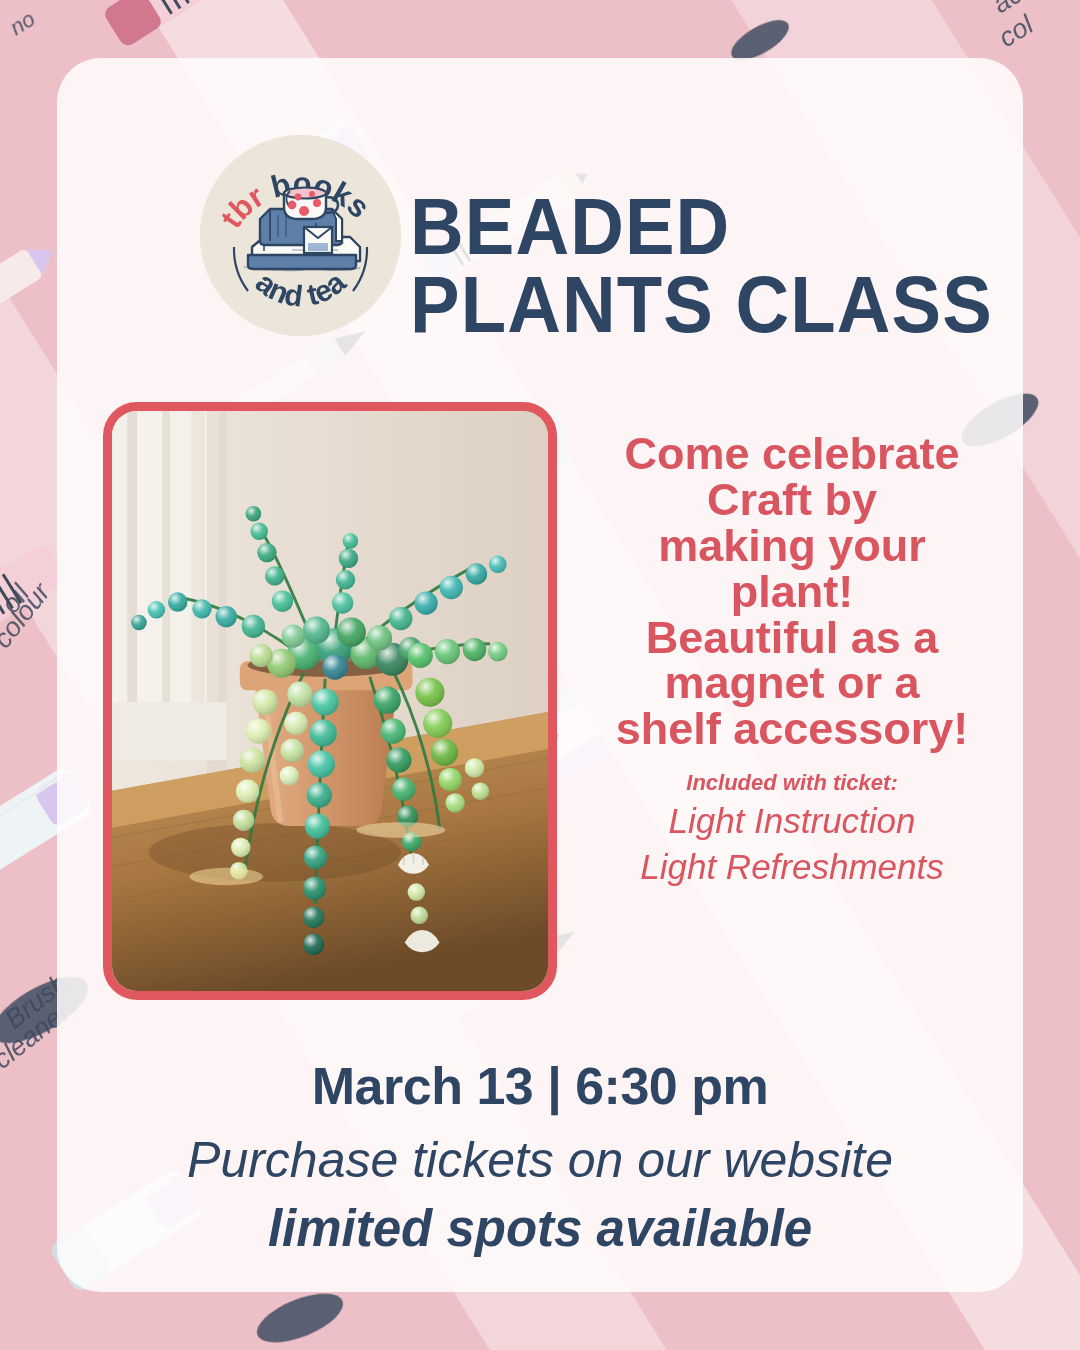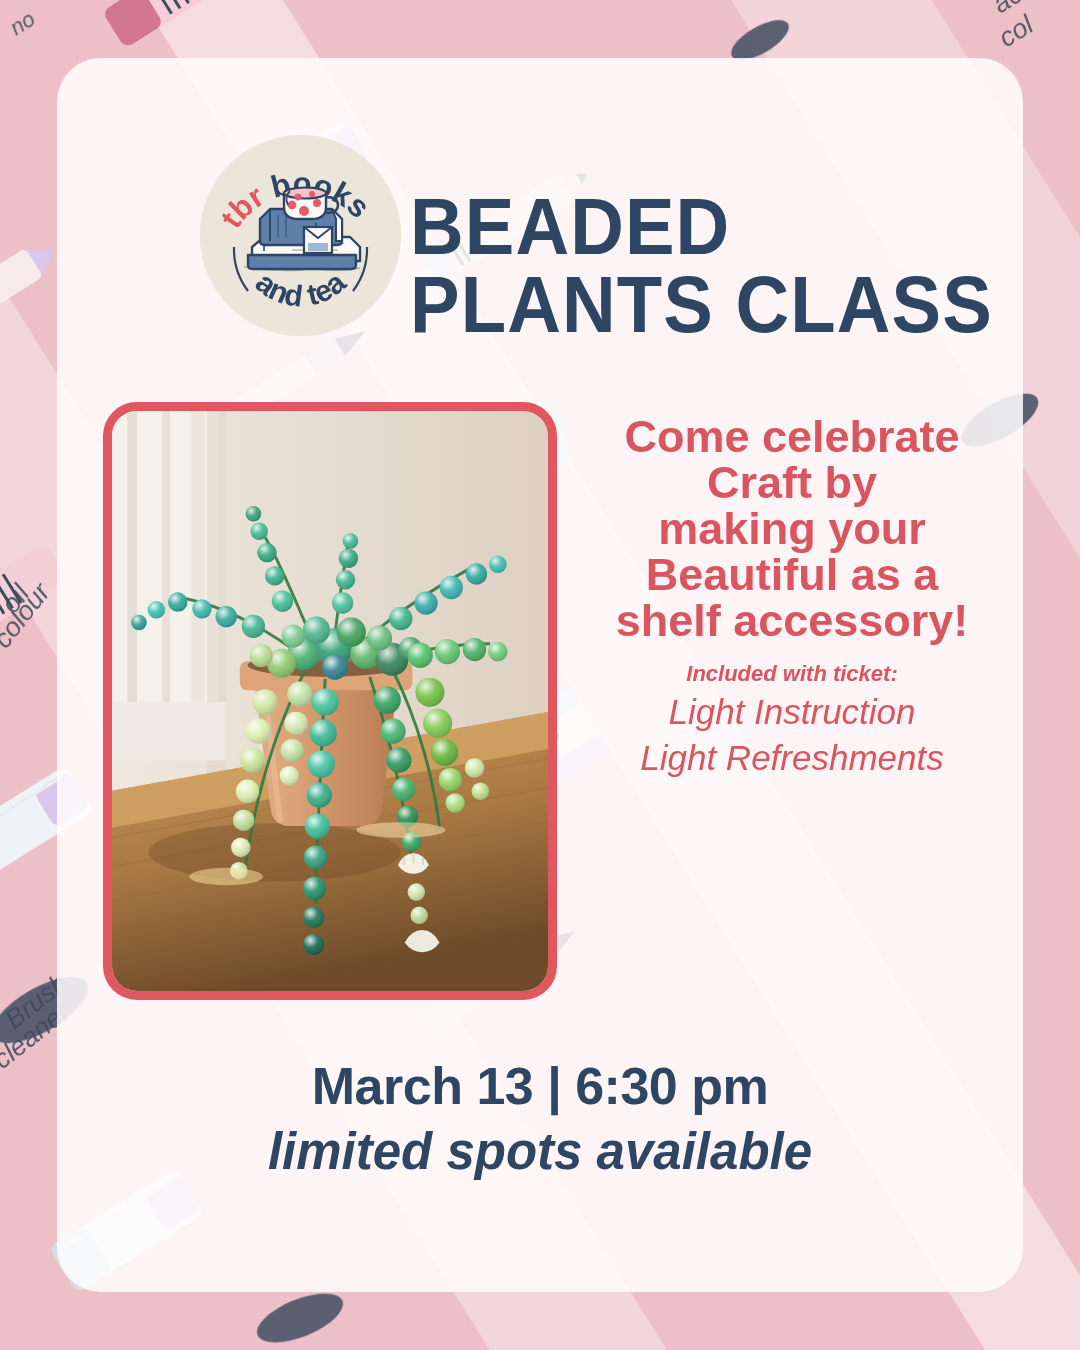--- a/index.html
+++ b/index.html
@@ -56,21 +56,21 @@
     border:9px solid #e0575f;
     border-radius:34px;
     box-sizing:border-box;
     overflow:hidden;
     background:#cdbba8;
   }
   #photo-frame svg{display:block;width:100%;height:100%;}
 
   
   #copy{
-    position:absolute;left:520px;top:356px;width:430px;
+    position:absolute;left:520px;top:373px;width:430px;
     text-align:center;
   }
   #pitch{
     color:#d9555f;
     font-weight:700;
     font-size:45px;
     line-height:1.02;
     margin:0;
   }
   #pitch span{display:block;white-space:nowrap;}
@@ -587,27 +587,30 @@
         <ellipse cx="300" cy="432" rx="46" ry="8" fill="#ffeab8"></ellipse>
       </g>
     </svg>
   </div>
 
   <div id="copy">
     <p id="pitch">
       <span>Come celebrate</span>
       <span>Craft by</span>
       <span>making your</span>
+      <span>plant!</span>
       <span>Beautiful as a</span>
+      <span>magnet or a</span>
       <span>shelf accessory!</span>
     </p>
 
     <div id="incl-title">Included with ticket:</div>
     <div class="incl-item">Light Instruction</div>
     <div class="incl-item">Light Refreshments</div>
   </div>
 
   <div id="footer">
     <p id="date-line">March 13 | 6:30 pm</p>
+    <p id="buy-line">Purchase tickets on our website</p>
     <p id="limited-line">limited spots available</p>
   </div>
 
 </div>
 
 </body></html>

